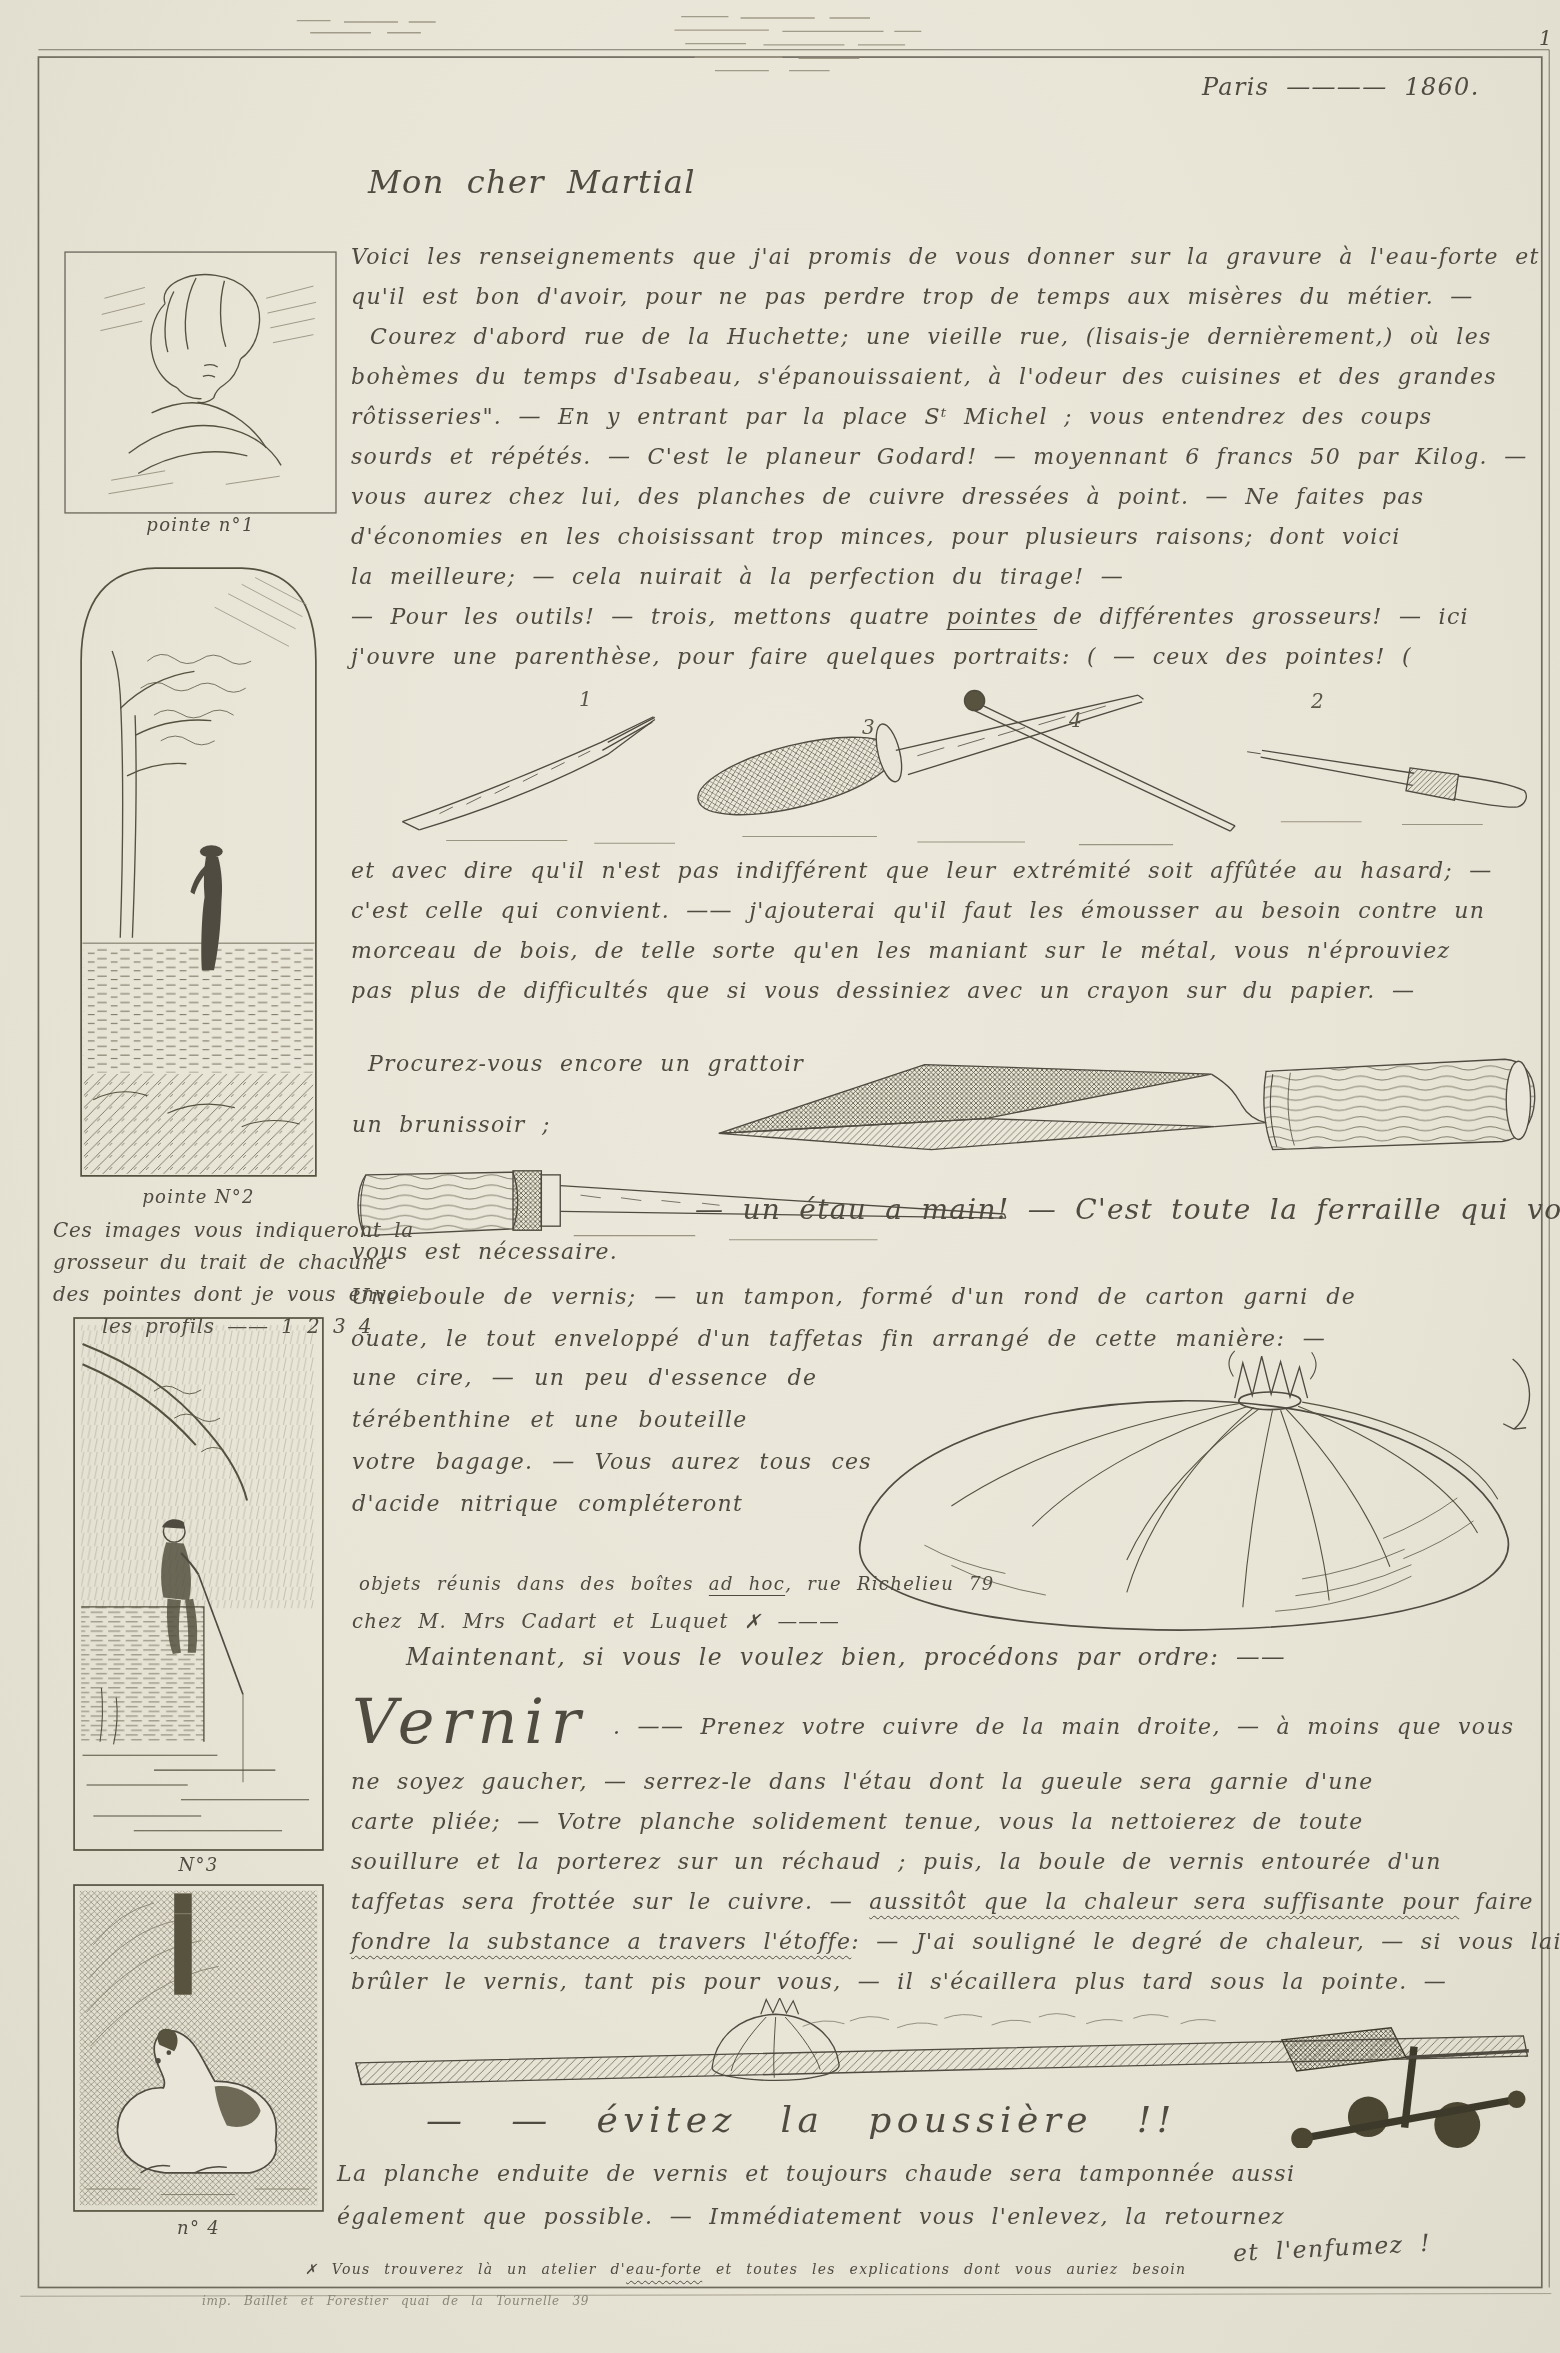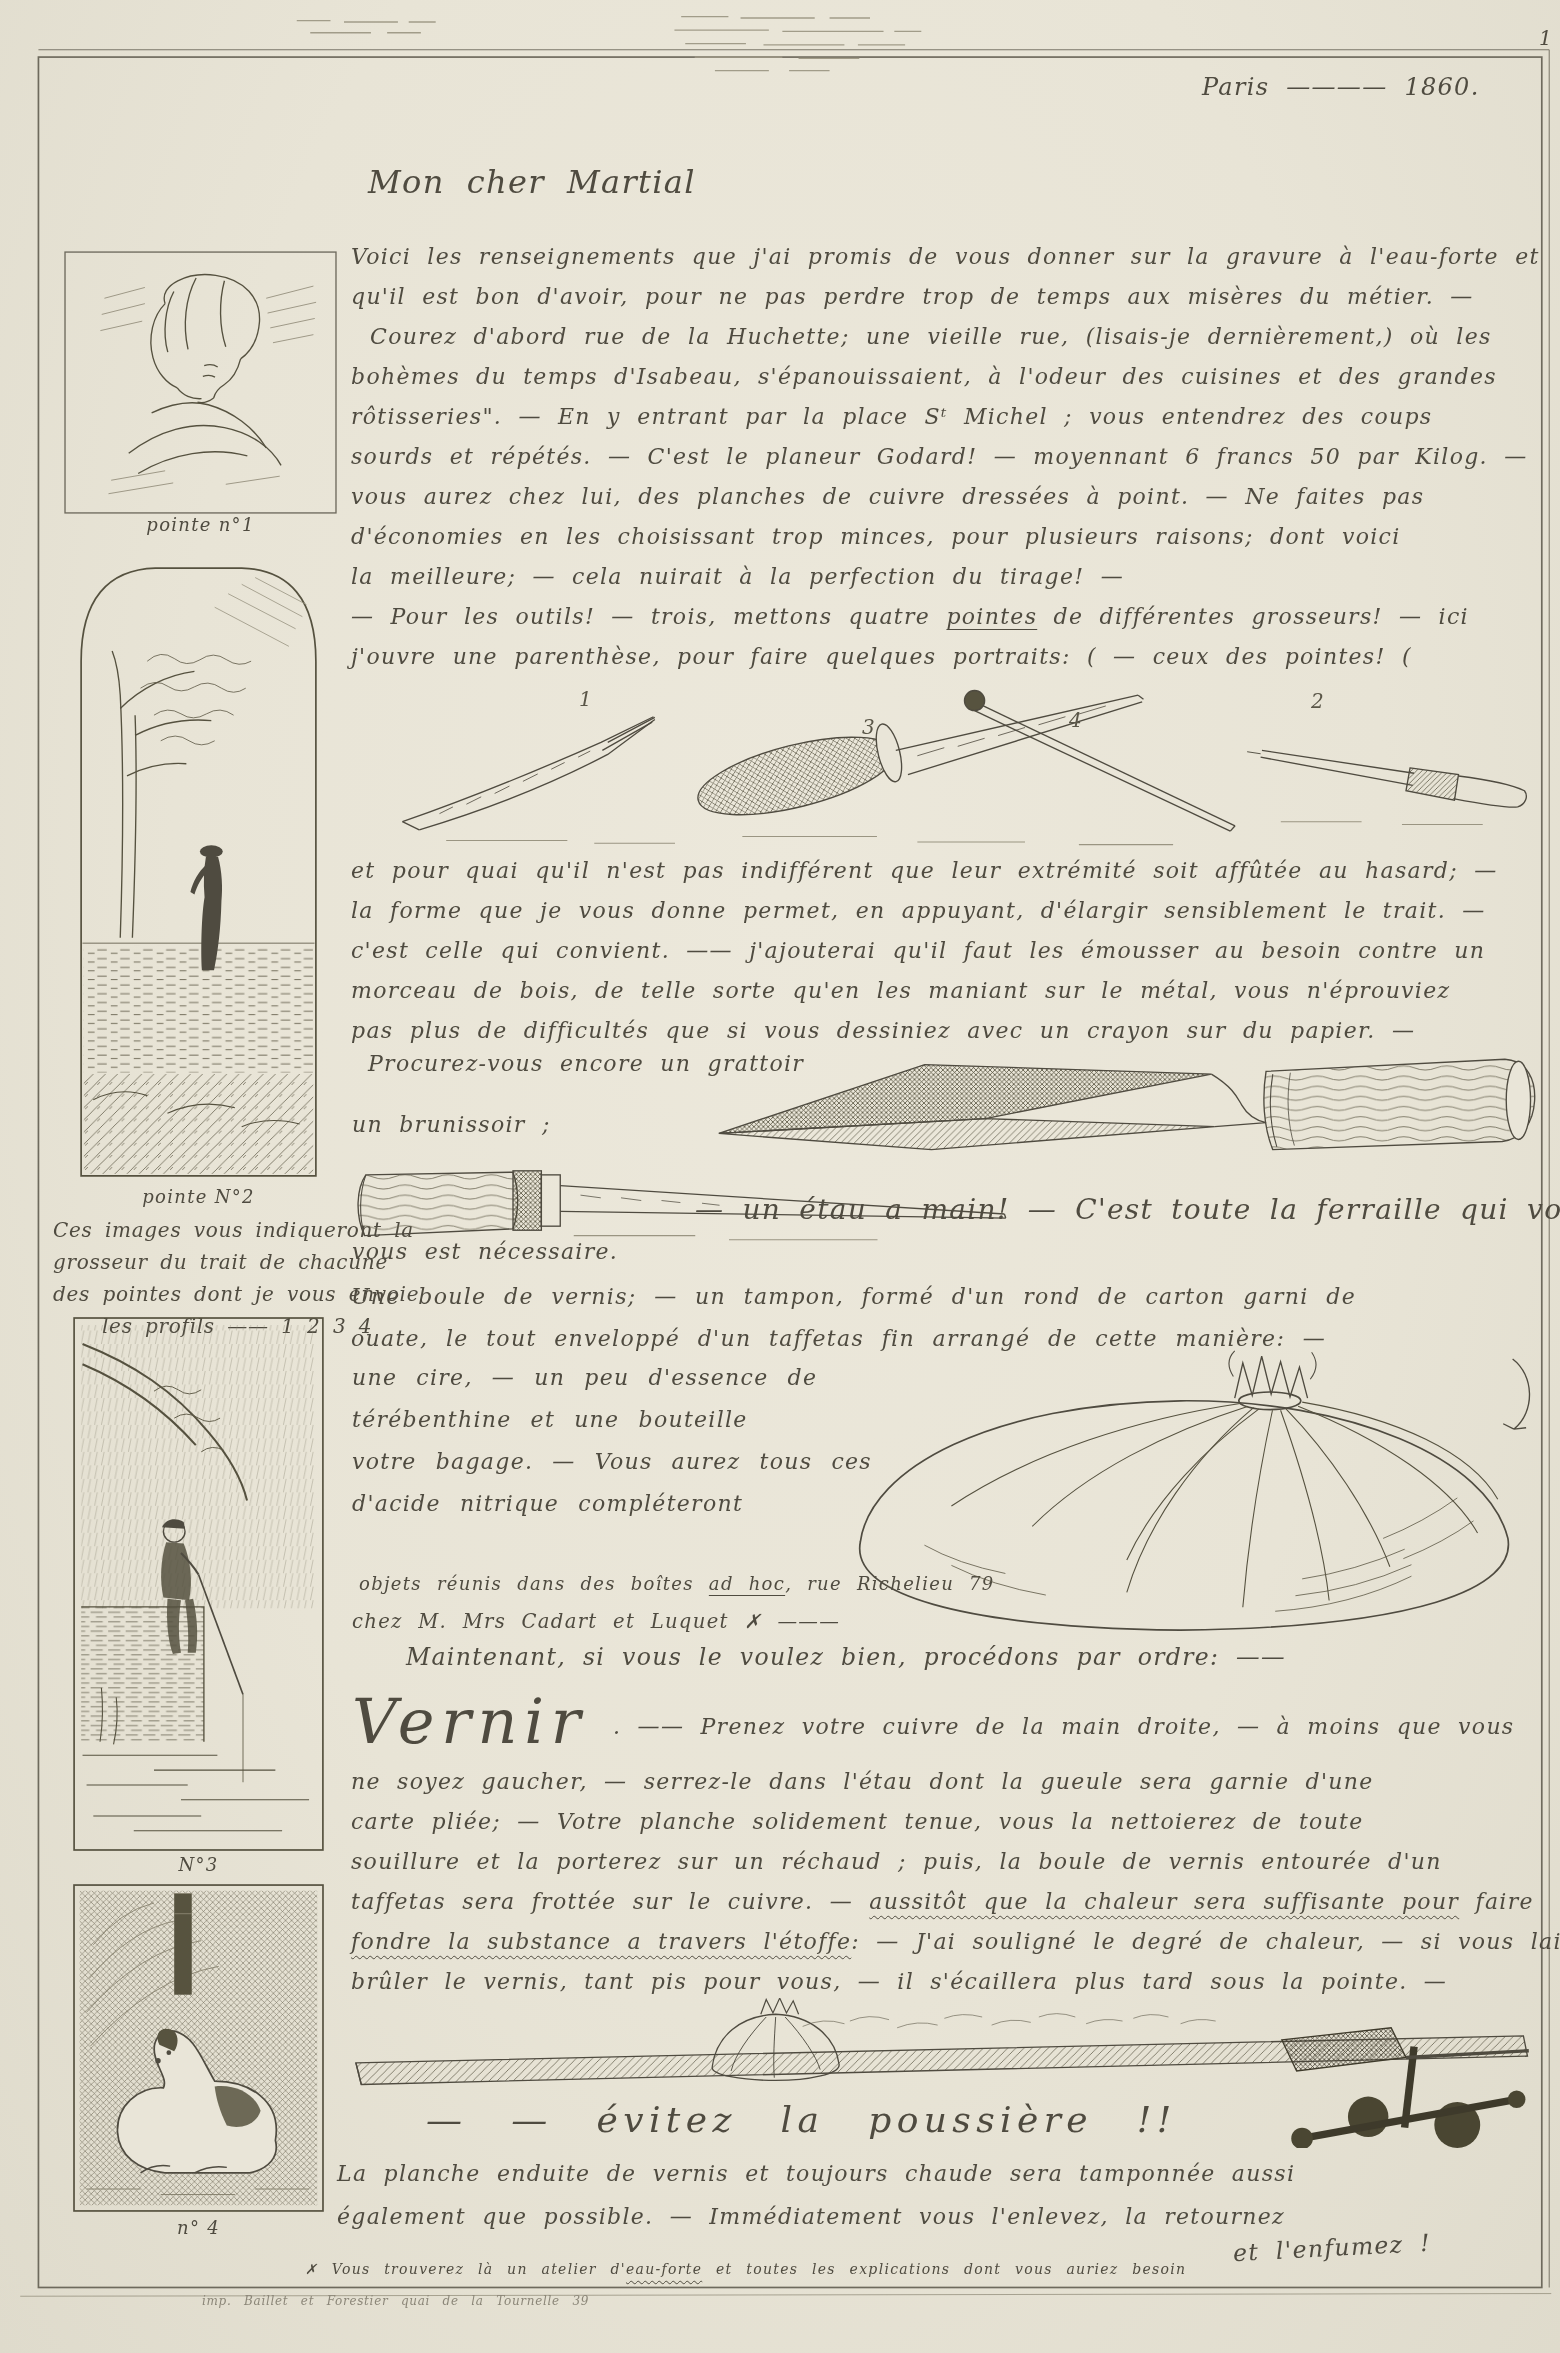--- a/index.html
+++ b/index.html
@@ -235,22 +235,21 @@
     <g stroke="#9a9582" stroke-width="1.6" fill="none">
       <path d="M120,246 h180 M340,250 h120 M560,240 h200 M820,248 h160 M1060,252 h140 M1360,218 h120 M1540,222 h120"></path>
     </g>
   </svg>
   <div class="abs toollabel" style="left:579px;top:687px">1</div>
   <div class="abs toollabel" style="left:862px;top:715px">3</div>
   <div class="abs toollabel" style="left:1069px;top:708px">4</div>
   <div class="abs toollabel" style="left:1311px;top:689px">2</div>
 
   <div class="abs hw lines" style="left:351px;top:851px;width:1191px">
-    <div>et pour quai qu'il n'est pas indifférent que leur extrémité soit affûtée au hasard; —</div>
-    <div>la forme que je vous donne permet, en appuyant, d'élargir sensiblement le trait. —</div>
+    <div>et avec dire qu'il n'est pas indifférent que leur extrémité soit affûtée au hasard; —</div>
     <div>c'est celle qui convient. —— j'ajouterai qu'il faut les émousser au besoin contre un</div>
     <div>morceau de bois, de telle sorte qu'en les maniant sur le métal, vous n'éprouviez</div>
     <div>pas plus de difficultés que si vous dessiniez avec un crayon sur du papier. —</div>
   </div>
 
   <div class="abs hw single" style="left:368px;top:1051px;font-size:22px">Procurez-vous encore un grattoir</div>
   <div class="abs hw single" style="left:352px;top:1112px;font-size:22px">un brunissoir ;</div>
 
   <svg class="abs" style="left:702px;top:1032px" width="840" height="159" viewBox="0 0 1245 235">
     <defs>

